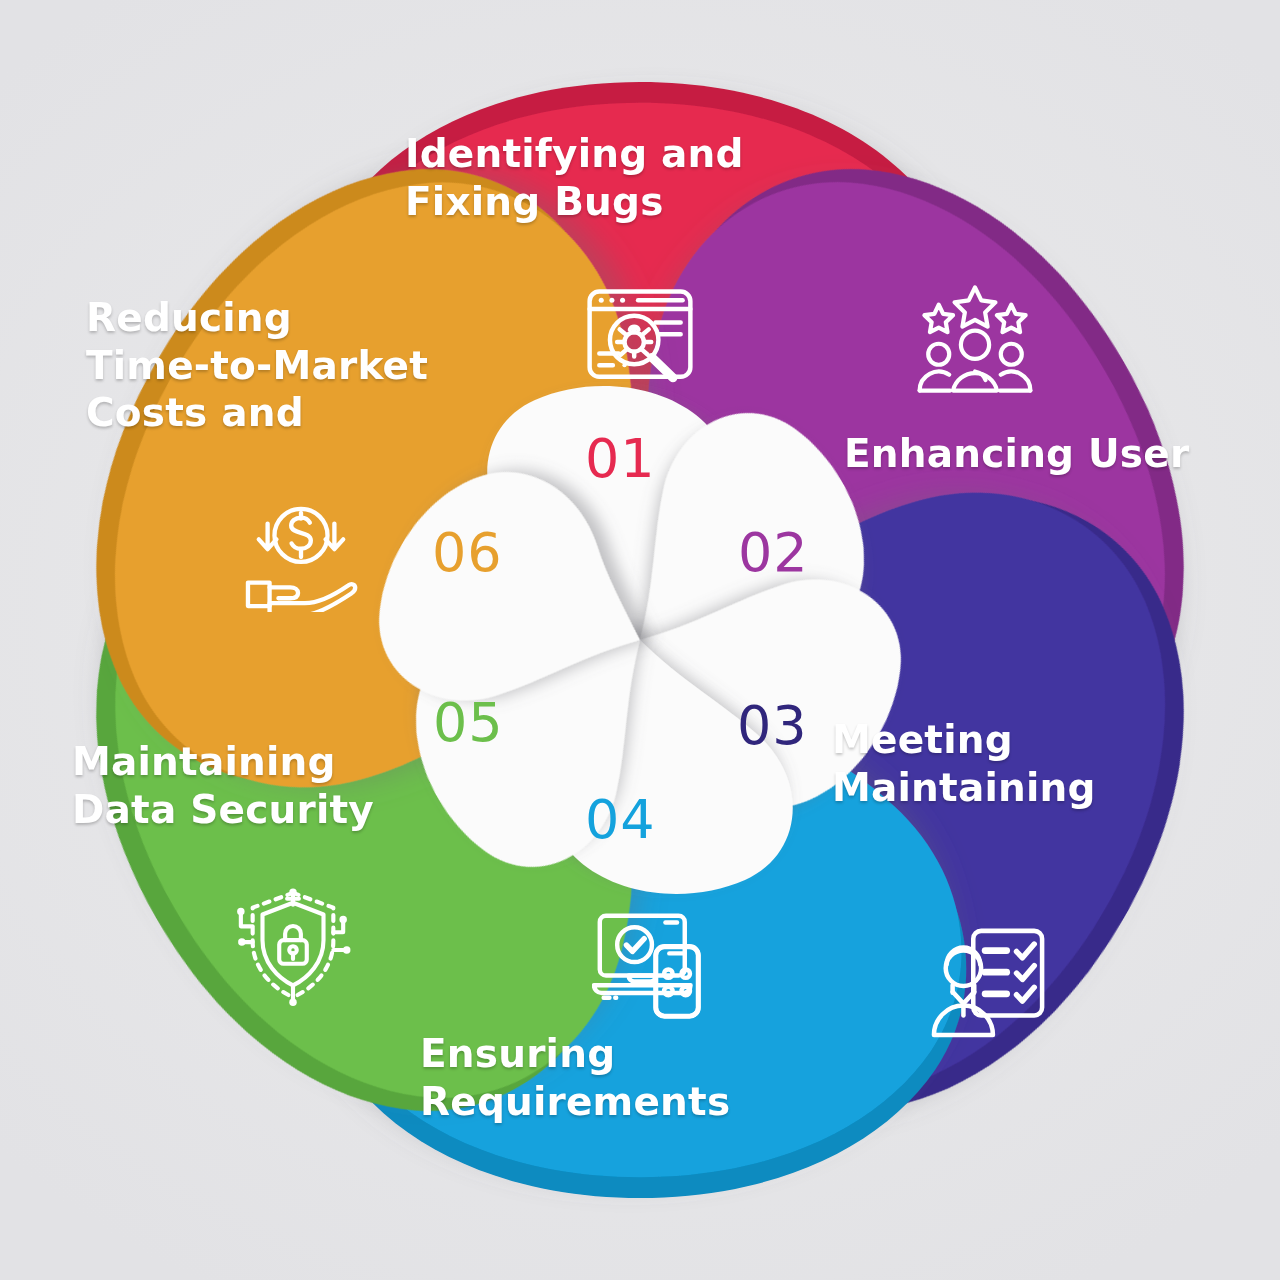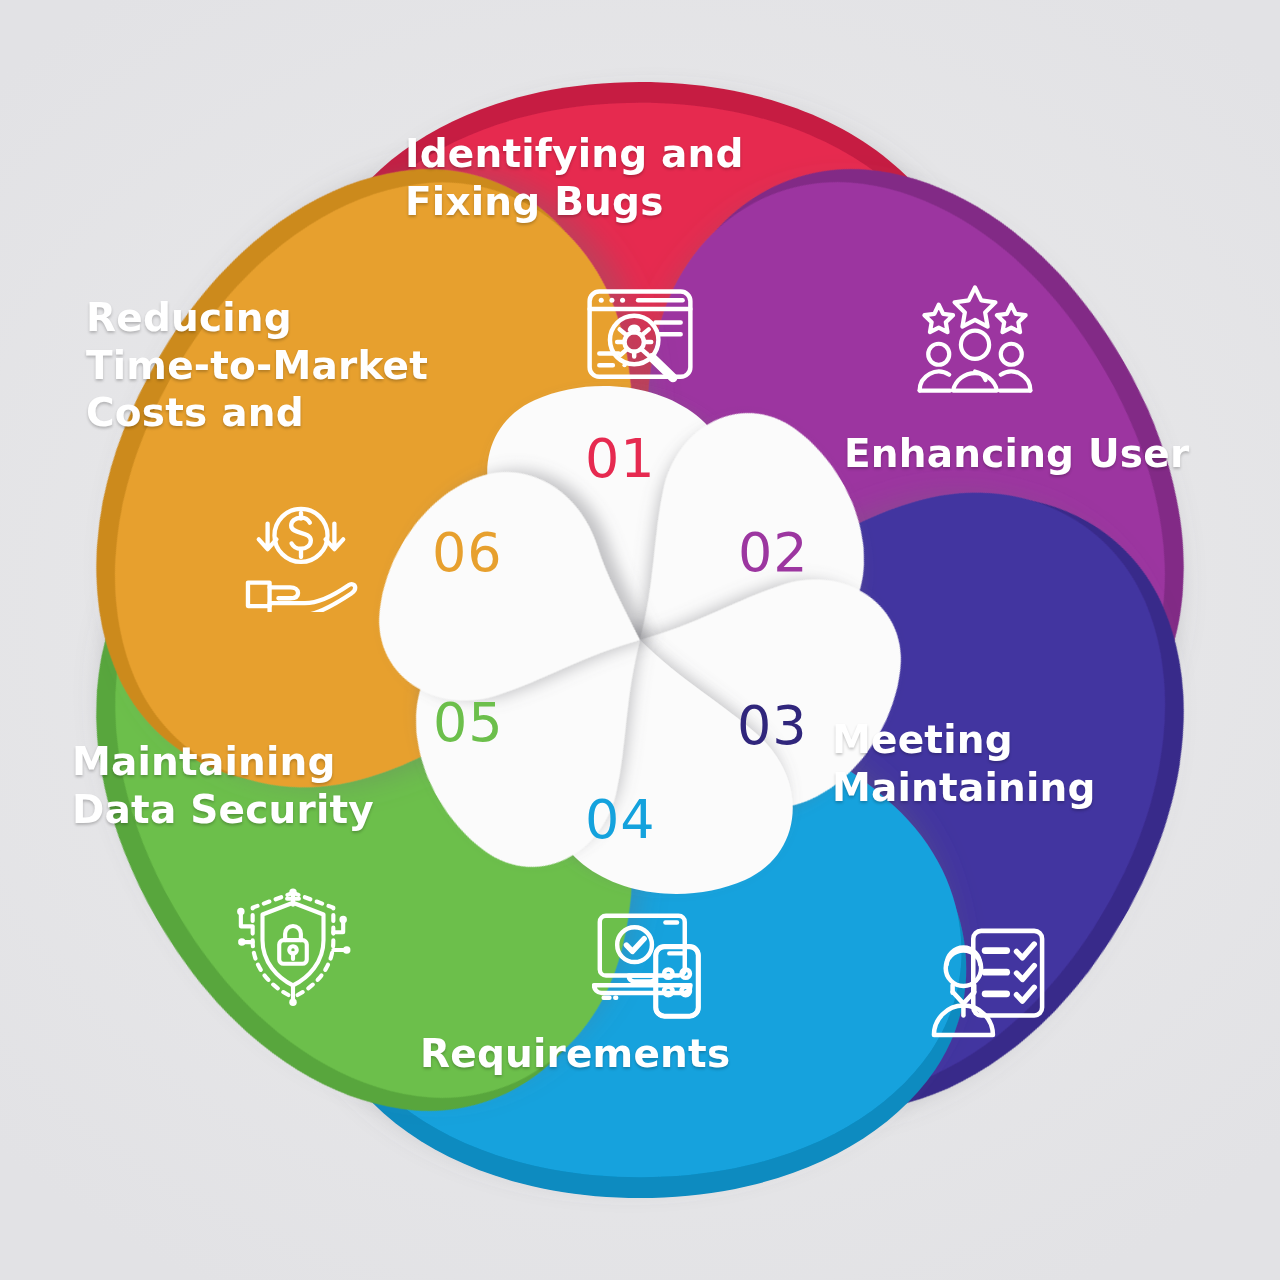--- a/index.html
+++ b/index.html
@@ -192,20 +192,21 @@
       <rect x="33" y="20" width="22" height="36" rx="4.5" fill="none"></rect>
       <rect x="33" y="20" width="22" height="36" rx="4.5" fill="none" stroke-width="2.6"></rect>
       <path d="M40 23.5 h8"></path>
       <circle cx="39.5" cy="34" r="2.2"></circle>
       <circle cx="48.5" cy="34" r="2.2"></circle>
       <circle cx="39.5" cy="43" r="2.2"></circle>
       <circle cx="48.5" cy="43" r="2.2"></circle>
     </svg>
   </div>
   <div class="petal-label" style="left:420px;top:1030px;width:440px;">
+    <div>Ensuring</div>
     <div>Requirements</div>
   </div>
 
   <div class="petal-label" style="left:72px;top:738px;width:400px;">
     <div>Maintaining</div>
     <div>Data Security</div>
   </div>
   <div class="ico" style="left:232px;top:888px;">
     <svg width="122" height="120" viewBox="0 0 62 60" fill="none" stroke="#fff" stroke-width="2.1" stroke-linecap="round" stroke-linejoin="round">
       <path d="M31 7 L46.5 13 v13 c0 11 -7.5 19 -15.5 23 C23 45 15.5 37 15.5 26 V13 Z"></path>

